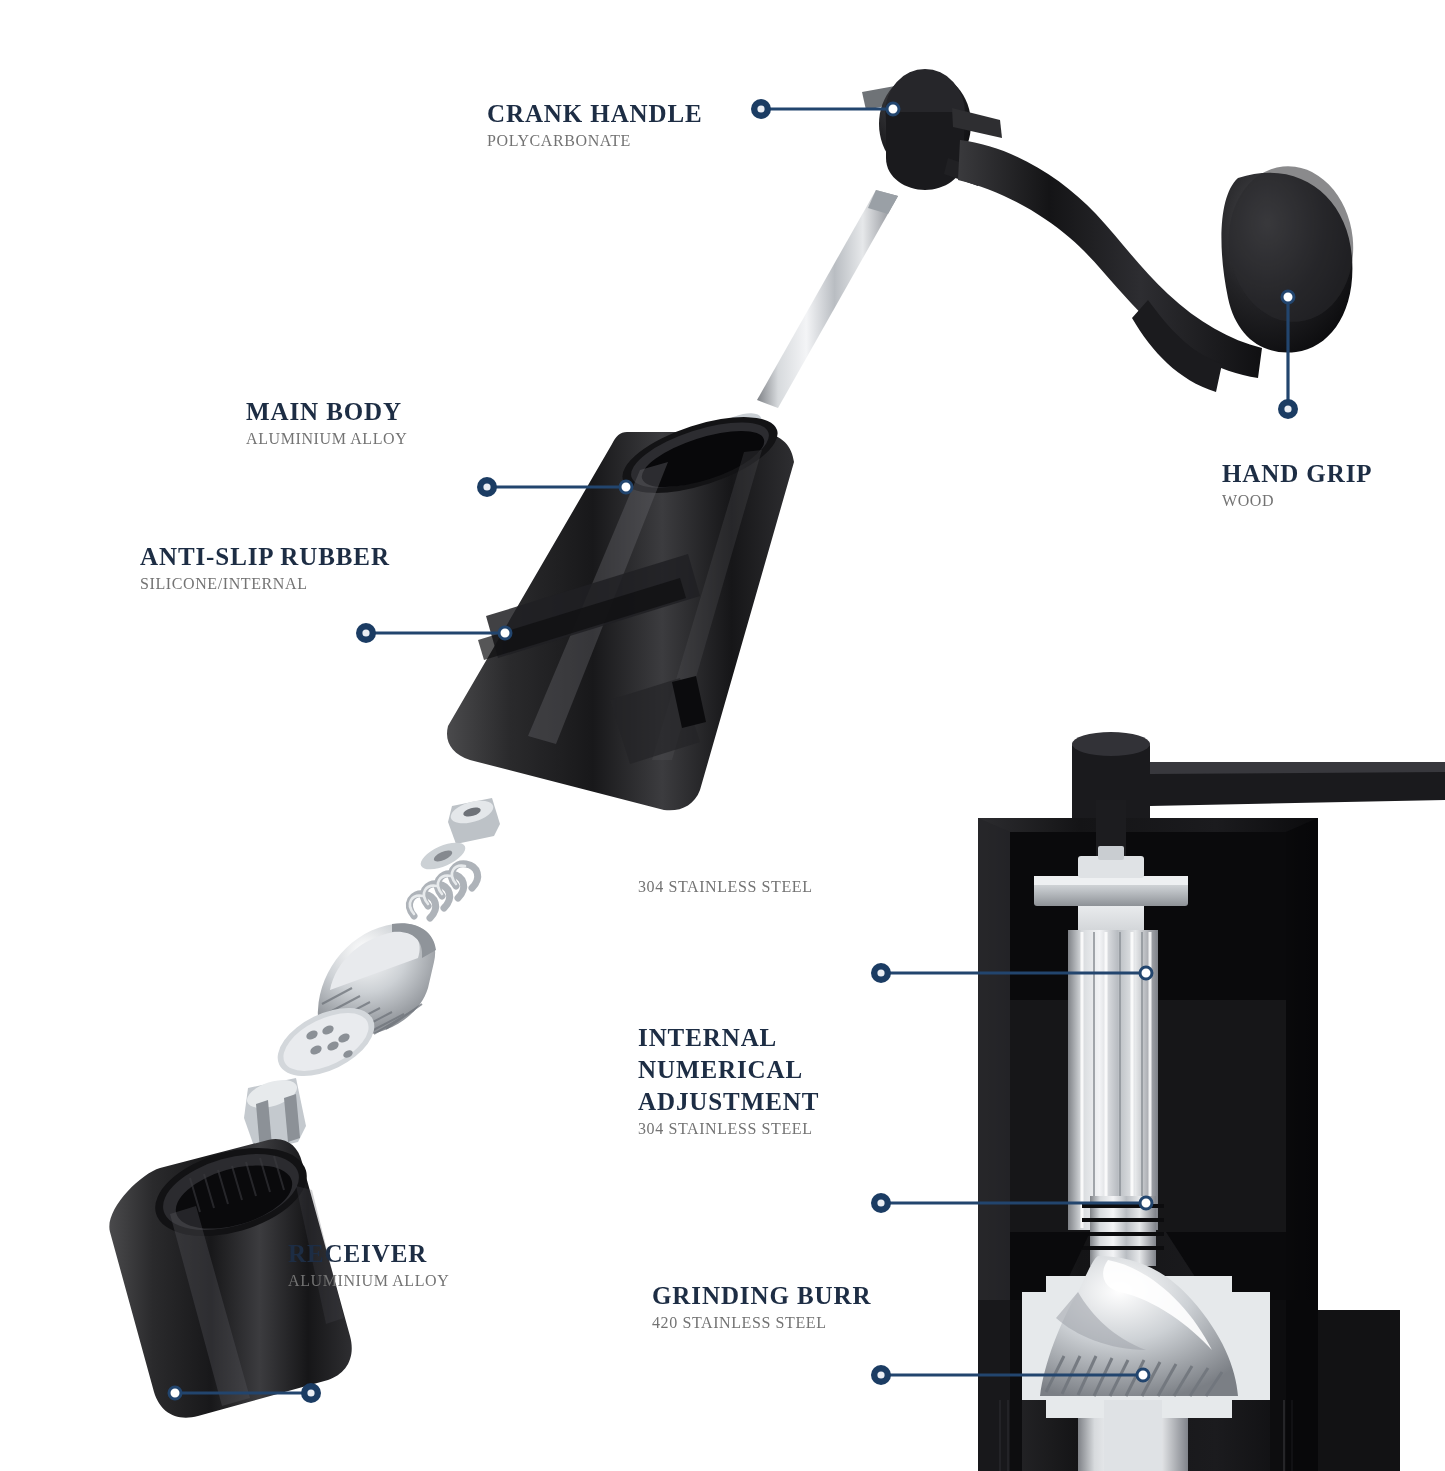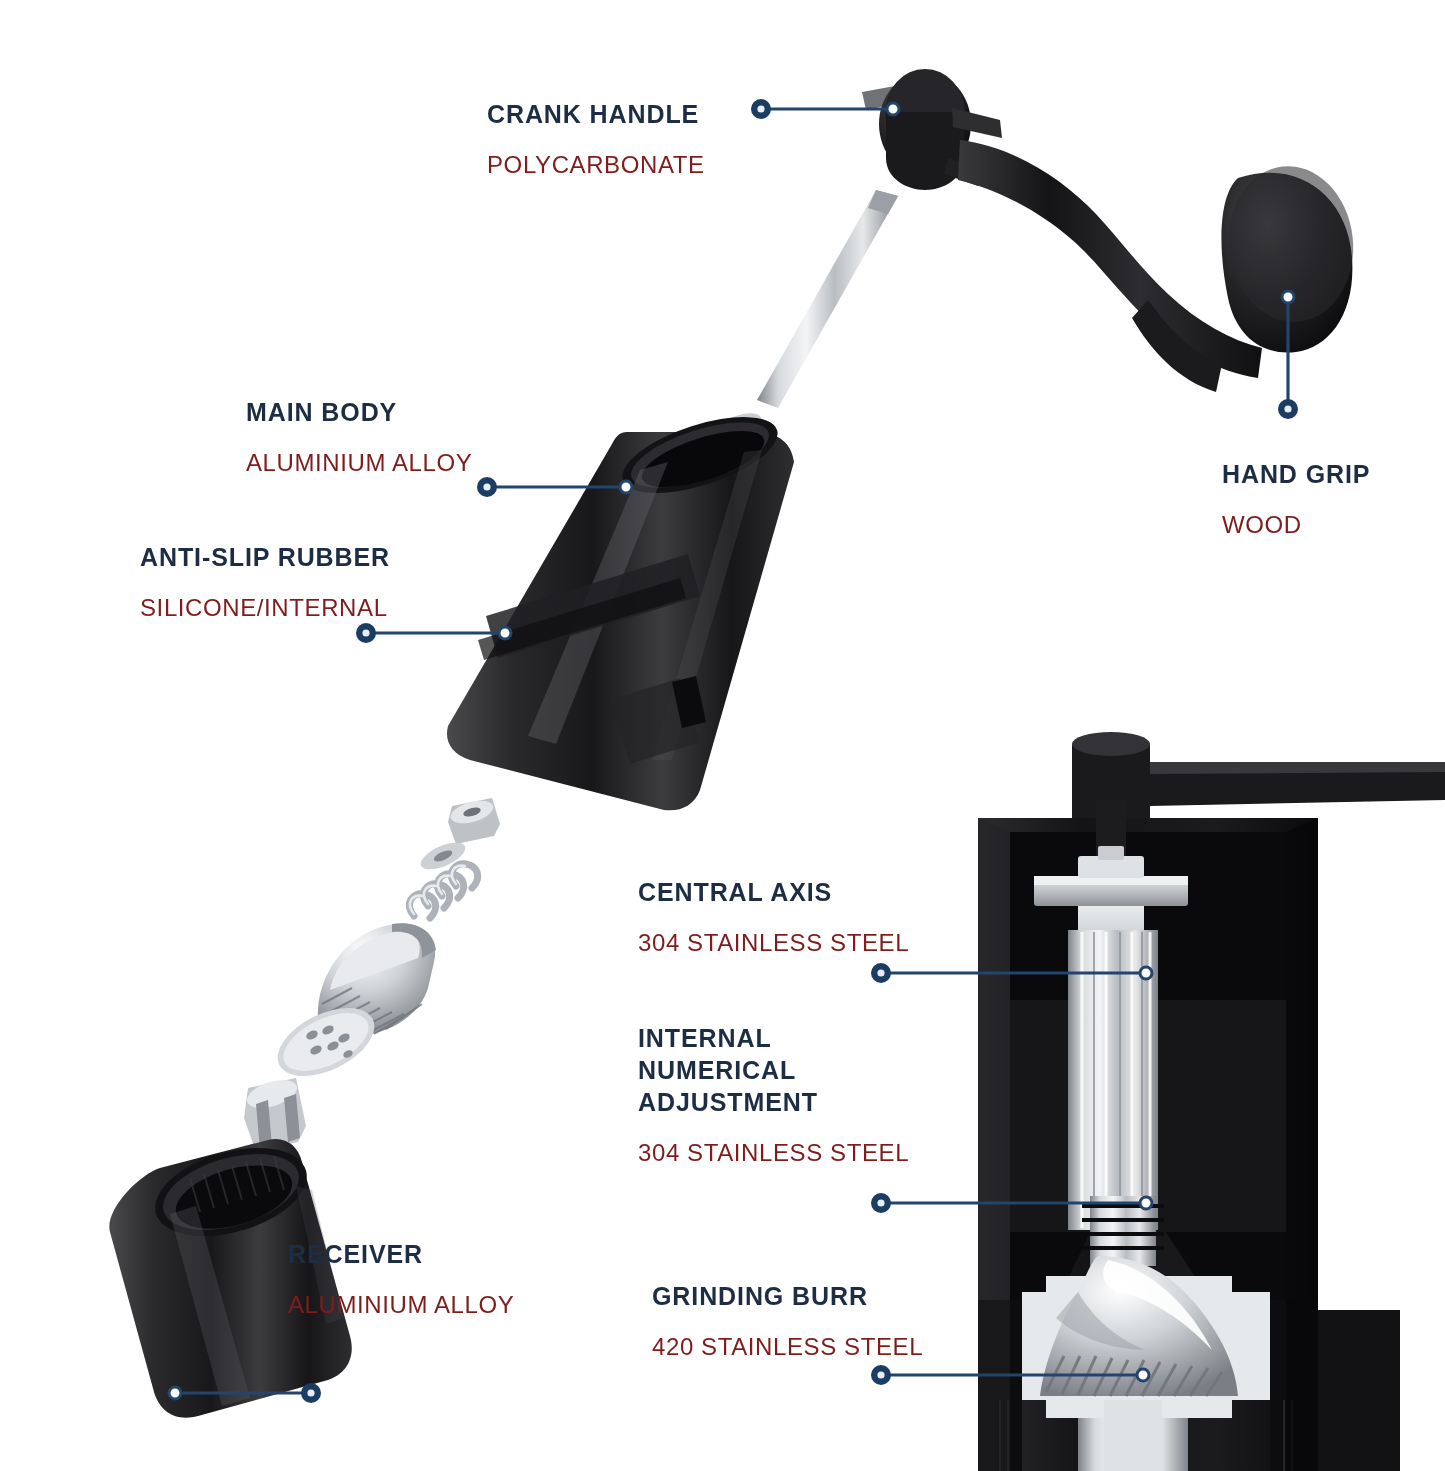--- a/index.html
+++ b/index.html
@@ -6,38 +6,39 @@
   body{
     font-family:"Liberation Sans", sans-serif;
     -webkit-font-smoothing:antialiased;
   }
   #stage{
     position:relative;
     width:1445px;
     height:1471px;
     background:#ffffff;
     overflow:hidden;
+    font-family:Liberation Serif, serif;
   }
   
   .callout{position:absolute;}
   .callout .title{
     font-size:25px;
     font-weight:700;
     letter-spacing:0.9px;
     color:#1d2d44;
     line-height:1.28;
     white-space:pre-line;
   }
   .callout .sub{
-    font-size:24px;
+    font-size:16px;
     font-weight:400;
     letter-spacing:0.6px;
-    color:#7f1d1d;
+    color:#737373;
     line-height:1.3;
-    margin-top:19px;
+    margin-top:1px;
     white-space:pre-line;
   }
 
   
   #leaders{position:absolute;left:0;top:0;width:1445px;height:1471px;pointer-events:none;}
 
   
   #art{position:absolute;left:0;top:0;width:1445px;height:1471px;}
 </style>
 </head>
@@ -395,21 +396,20 @@
     <div class="title">ANTI-SLIP RUBBER</div>
     <div class="sub">SILICONE/INTERNAL</div>
   </div>
 
   <div class="callout" style="left:1222px; top:458px;">
     <div class="title">HAND GRIP</div>
     <div class="sub">WOOD</div>
   </div>
 
   <div class="callout" style="left:638px; top:876px;">
-    <div class="title">CENTRAL AXIS</div>
     <div class="sub">304 STAINLESS STEEL</div>
   </div>
 
   <div class="callout" style="left:638px; top:1022px;">
     <div class="title">INTERNAL
 NUMERICAL
 ADJUSTMENT</div>
     <div class="sub">304 STAINLESS STEEL</div>
   </div>
 

